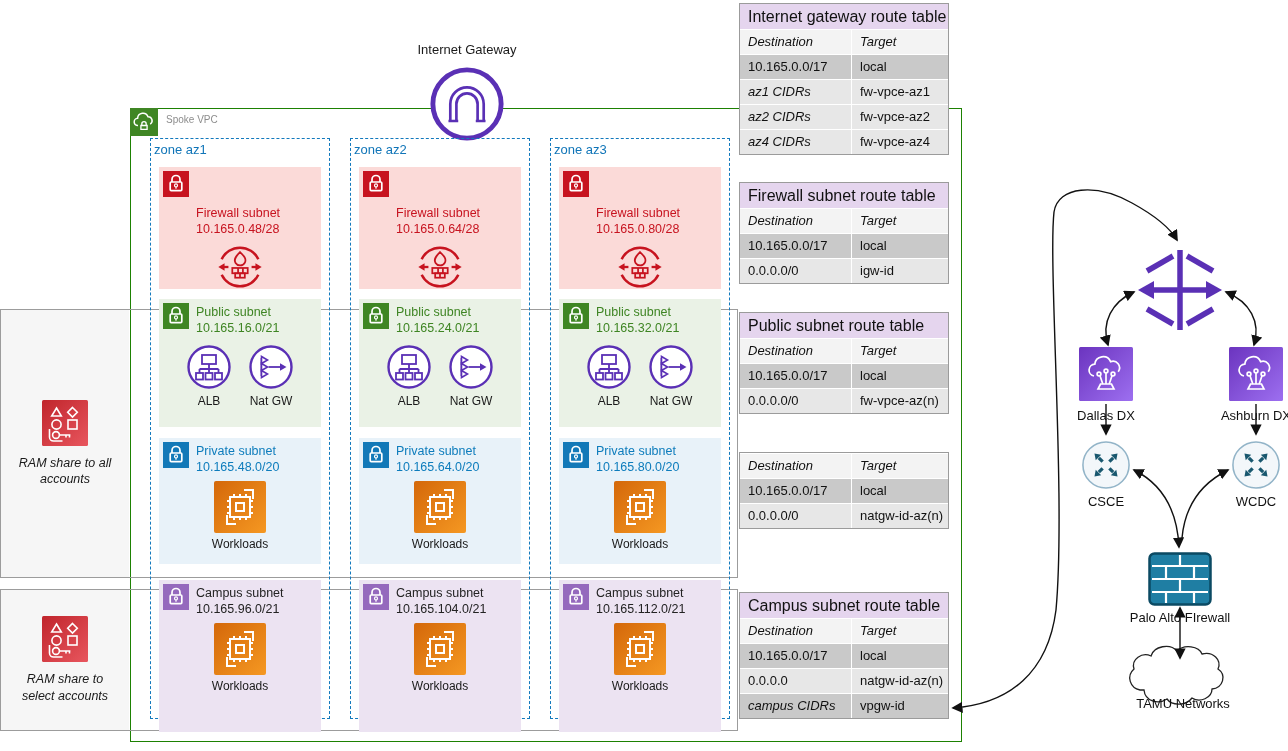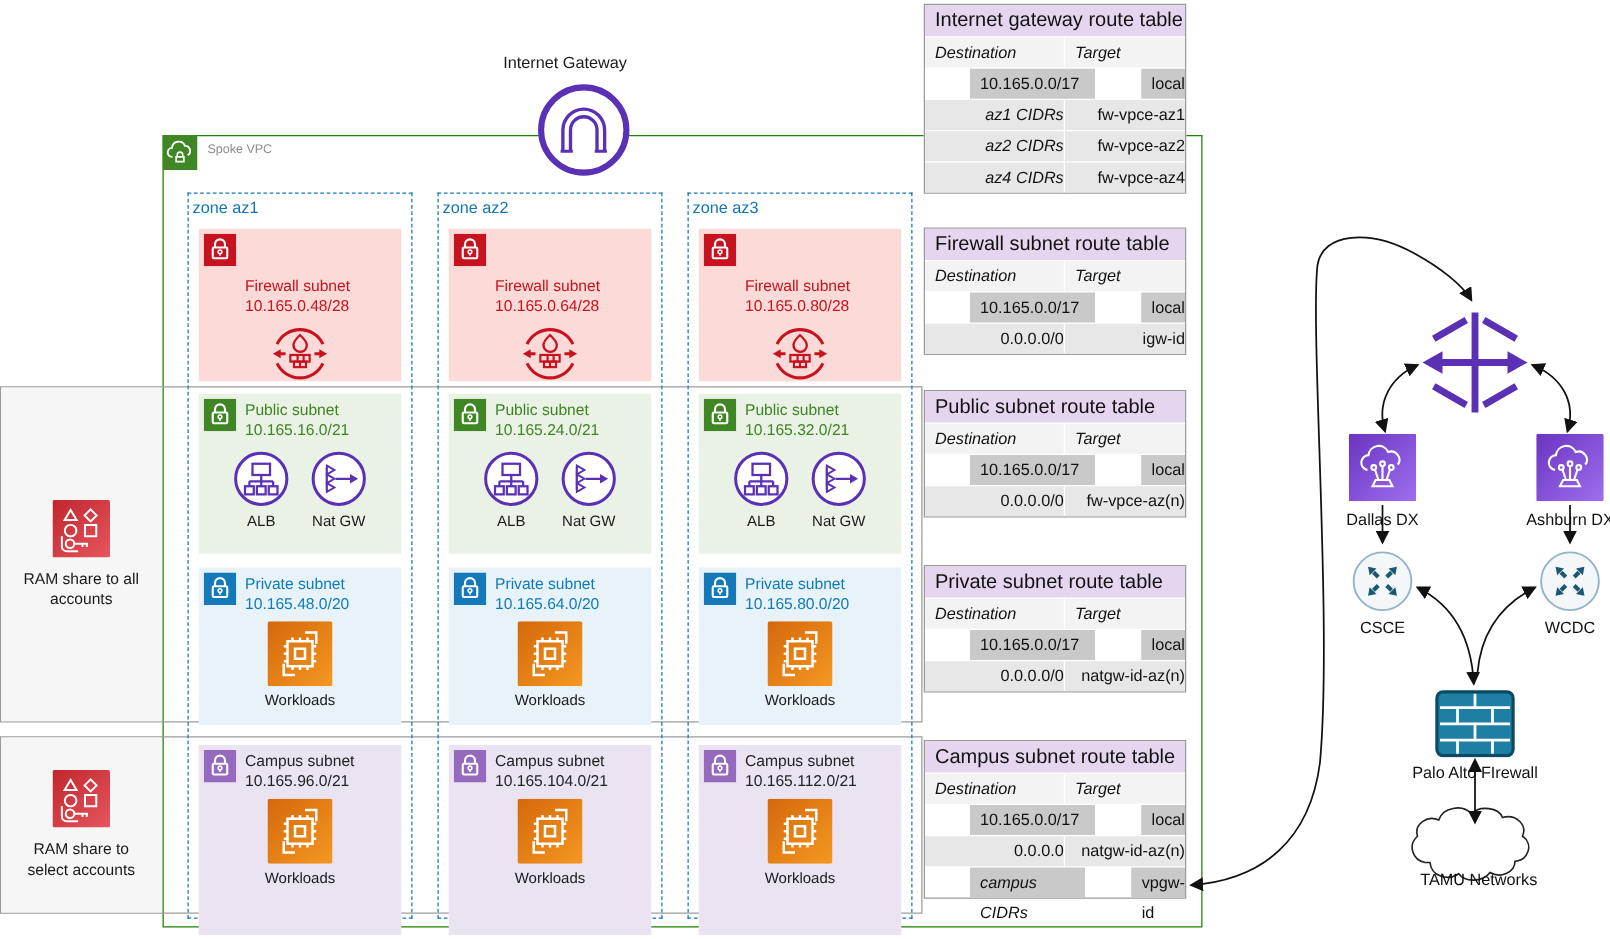--- a/index.html
+++ b/index.html
@@ -5,30 +5,30 @@
   html,body{margin:0;padding:0;background:#fff;}
   .canvas{position:relative;width:1288px;height:751px;background:#fff;overflow:hidden;
           font-family:"Liberation Sans",sans-serif;color:#1a1a1a;}
   
   .vpc{position:absolute;left:130px;top:108px;width:830px;height:632px;background:#fff;
        border:1.5px solid #1d8102;z-index:1;}
   .vpc-badge{position:absolute;left:130px;top:108px;width:28px;height:28px;z-index:3;}
   .vpc-label{position:absolute;left:166px;top:114px;font-size:10px;color:#8d8d8d;z-index:3;}
   
   .igw-icon{position:absolute;left:428px;top:65px;width:78px;height:78px;z-index:3;}
-  .igw-label{position:absolute;left:382px;top:42px;width:140px;text-align:center;font-size:13px;z-index:3;}
+  .igw-label{position:absolute;left:397px;top:42px;width:140px;text-align:center;font-size:13px;z-index:3;}
   
   .band{position:absolute;left:0;width:736px;border:1px solid #9c9c9c;z-index:2;background:transparent;}
   .band1{top:309px;height:267px;}
   .band2{top:589px;height:140px;}
   .band-left{position:absolute;left:0;top:0;bottom:0;width:128px;background:#f6f6f6;
              display:flex;flex-direction:column;align-items:center;justify-content:center;gap:9px;}
-  .band-label{font-size:12.5px;line-height:1.3;width:106px;text-align:center;color:#1a1a1a;}
+  .band-label{font-size:12.5px;line-height:1.3;width:106px;text-align:center;color:#1a1a1a;font-style:italic;}
   
-  .zone{position:absolute;top:154px;width:180px;height:581px;border:1.5px dashed #1279bd;z-index:3;box-sizing:border-box;}
+  .zone{position:absolute;top:138px;width:180px;height:581px;border:1.5px dashed #1279bd;z-index:3;box-sizing:border-box;}
   .z1{left:150px;} .z2{left:350px;} .z3{left:550px;}
   .zone-label{position:absolute;left:3px;top:3px;font-size:13px;color:#1075b8;}
   
   .subnet{position:absolute;left:8px;width:162px;z-index:3;}
   .sn-fw{top:28px;height:122px;background:#fbdad8;}
   .sn-pub{top:160px;height:128px;background:#eaf2e6;}
   .sn-priv{top:299px;height:126px;background:#e8f2f9;}
   .sn-cam{top:441px;height:152px;background:#ece3f2;}
   .sn-head{display:flex;gap:7px;padding:4px;}
   .sn-head svg{flex:0 0 auto;}
@@ -41,22 +41,22 @@
   .icon-col{display:flex;flex-direction:column;align-items:center;gap:4px;}
   .sn-cap{font-size:12px;color:#1a1a1a;text-align:center;}
   
   .rt{position:absolute;left:739px;width:210px;background:#fff;border:1px solid #9b9b9b;z-index:3;box-sizing:border-box;}
   .rt1{top:3px;} .rt2{top:182px;} .rt3{top:312px;} .rt4{top:452px;} .rt5{top:592px;}
   .rt-h{background:#e5d5ee;height:25px;line-height:25px;padding-left:8px;font-size:16px;color:#111;}
   .rt-row{display:flex;margin-top:1px;height:24px;line-height:24px;font-size:13px;color:#111;}
   .rt-row .c1{width:103px;padding-left:8px;margin-right:1px;}
   .rt-row .c2{flex:1;padding-left:8px;}
   .colhdr .c1,.colhdr .c2{background:#f3f3f3;font-style:italic;}
-  .dark .c1,.dark .c2{background:#c9c9c9;margin-left:36px;}
-  .light .c1,.light .c2{background:#e7e7e7;text-align:right;}
+  .dark .c1,.dark .c2{background:#c9c9c9;}
+  .light .c1,.light .c2{background:#e7e7e7;}
   .it{font-style:italic;}
   
   .ext{position:absolute;z-index:3;}
   .ext-label{position:absolute;z-index:3;font-size:13px;color:#111;text-align:center;}
   .tamu-label{z-index:6;}
   .overlay{position:absolute;left:0;top:0;z-index:5;pointer-events:none;}
   .defs-holder{position:absolute;width:0;height:0;overflow:hidden;}
 </style>
 </head>
 <body>
@@ -524,21 +524,20 @@
     <div class="rt-row dark">
         <div class="c1">10.165.0.0/17</div>
         <div class="c2">local</div>
       </div>
     <div class="rt-row light">
         <div class="c1">0.0.0.0/0</div>
         <div class="c2">fw-vpce-az(n)</div>
       </div>
   </div>
   <div class="rt rt4">
-    <div class="rt-h">Private subnet route table</div>
     <div class="rt-row colhdr">
         <div class="c1">Destination</div>
         <div class="c2">Target</div>
       </div>
     <div class="rt-row dark">
         <div class="c1">10.165.0.0/17</div>
         <div class="c2">local</div>
       </div>
     <div class="rt-row light">
         <div class="c1">0.0.0.0/0</div>

